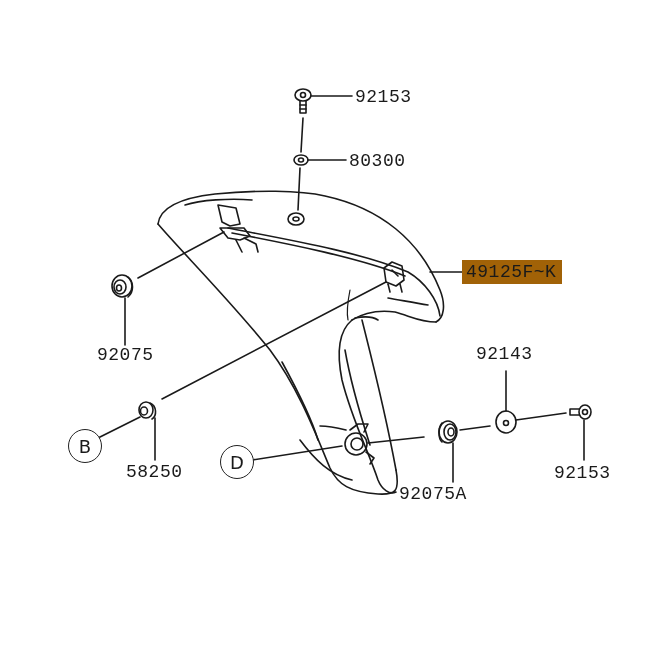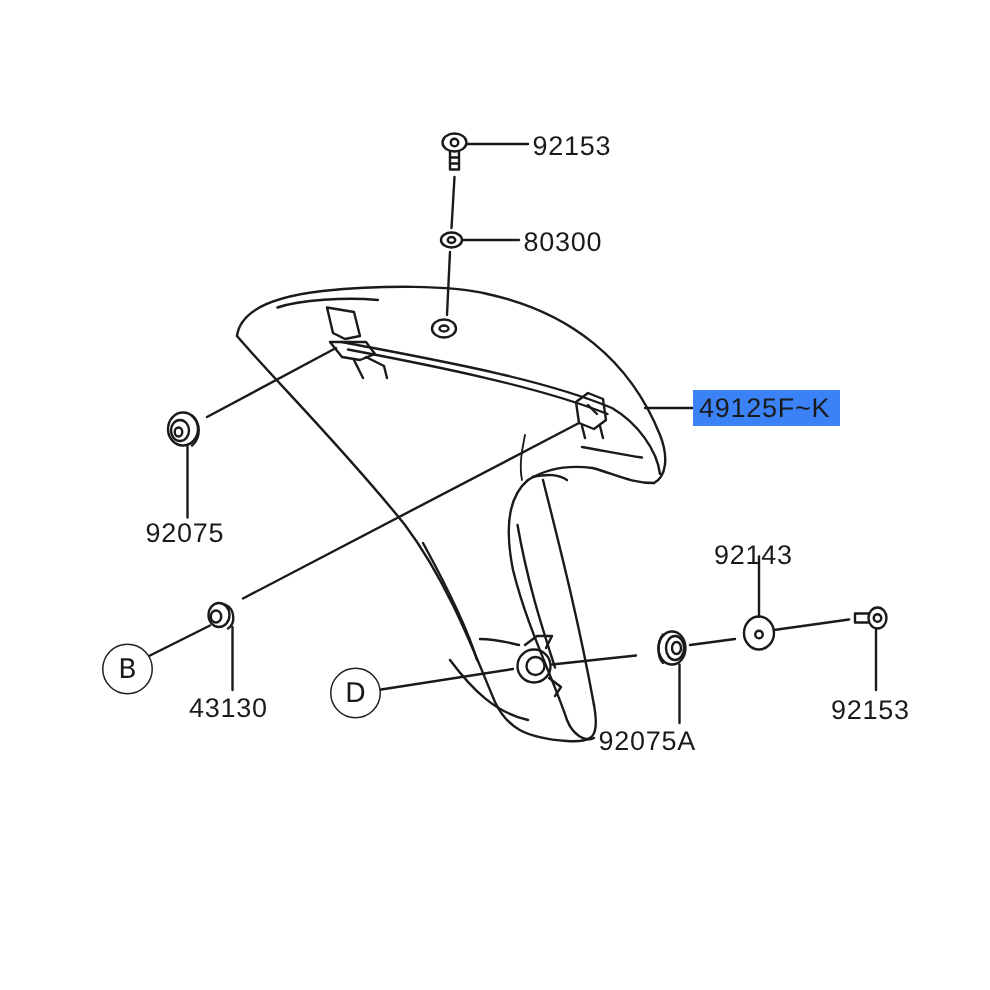--- a/index.html
+++ b/index.html
@@ -1,28 +1,28 @@
 <!DOCTYPE html>
 <html><head>
   <meta charset="utf-8">
   <style>
     html, body { margin: 0; padding: 0; background: #ffffff; }
     body { width: 660px; height: 660px; position: relative; overflow: hidden; font-family: "DejaVu Sans", sans-serif; }
     #diagram { position: absolute; left: 0; top: 0; width: 660px; height: 660px; }
     .label {
       position: absolute;
-      font-family: Liberation Sans, sans-serif;
+      font-family: Liberation Mono, monospace;
       font-size: 18px;
       color: #1a1a1a;
       letter-spacing: 0.5px;
       line-height: 20px;
       white-space: nowrap;
     }
     .label.highlight {
-      background: #3b82f6;
+      background: #a16207;
       padding: 2px 6px 2px 4px;
       color: #1a1a1a;
     }
     .callout {
       position: absolute;
       width: 34px; height: 34px;
       border: 1.6px solid #222;
       border-radius: 50%;
       box-sizing: border-box;
       display: flex; align-items: center; justify-content: center;
@@ -148,23 +148,23 @@
       <path d="M579 409 L 570 409 L 570 415 L 579 415"></path>
     </g>
     <line x1="584" y1="420" x2="584" y2="460"></line>
   </g>
 </svg>
 
 <div class="label" style="left:355px; top:87px;">92153</div>
 <div class="label" style="left:349px; top:151px;">80300</div>
 <div class="label highlight" style="left:462px; top:260px;">49125F~K</div>
 <div class="label" style="left:97px; top:345px;text-align:center;">92075</div>
-<div class="label" style="left:126px; top:462px;">43130</div>
+<div class="label" style="left:126px; top:462px;">58250</div>
 <div class="label" style="left:399px; top:484px;">92075A</div>
-<div class="label" style="left:476px; top:360px;">92143</div>
+<div class="label" style="left:476px; top:344px;">92143</div>
 <div class="label" style="left:554px; top:463px;">92153</div>
 
 <div class="callout" style="left:68px; top:429px;">
   <span>B</span>
 </div>
 <div class="callout" style="left:220px; top:445px;">
   <span>D</span>
 </div>
 
 </body></html>

